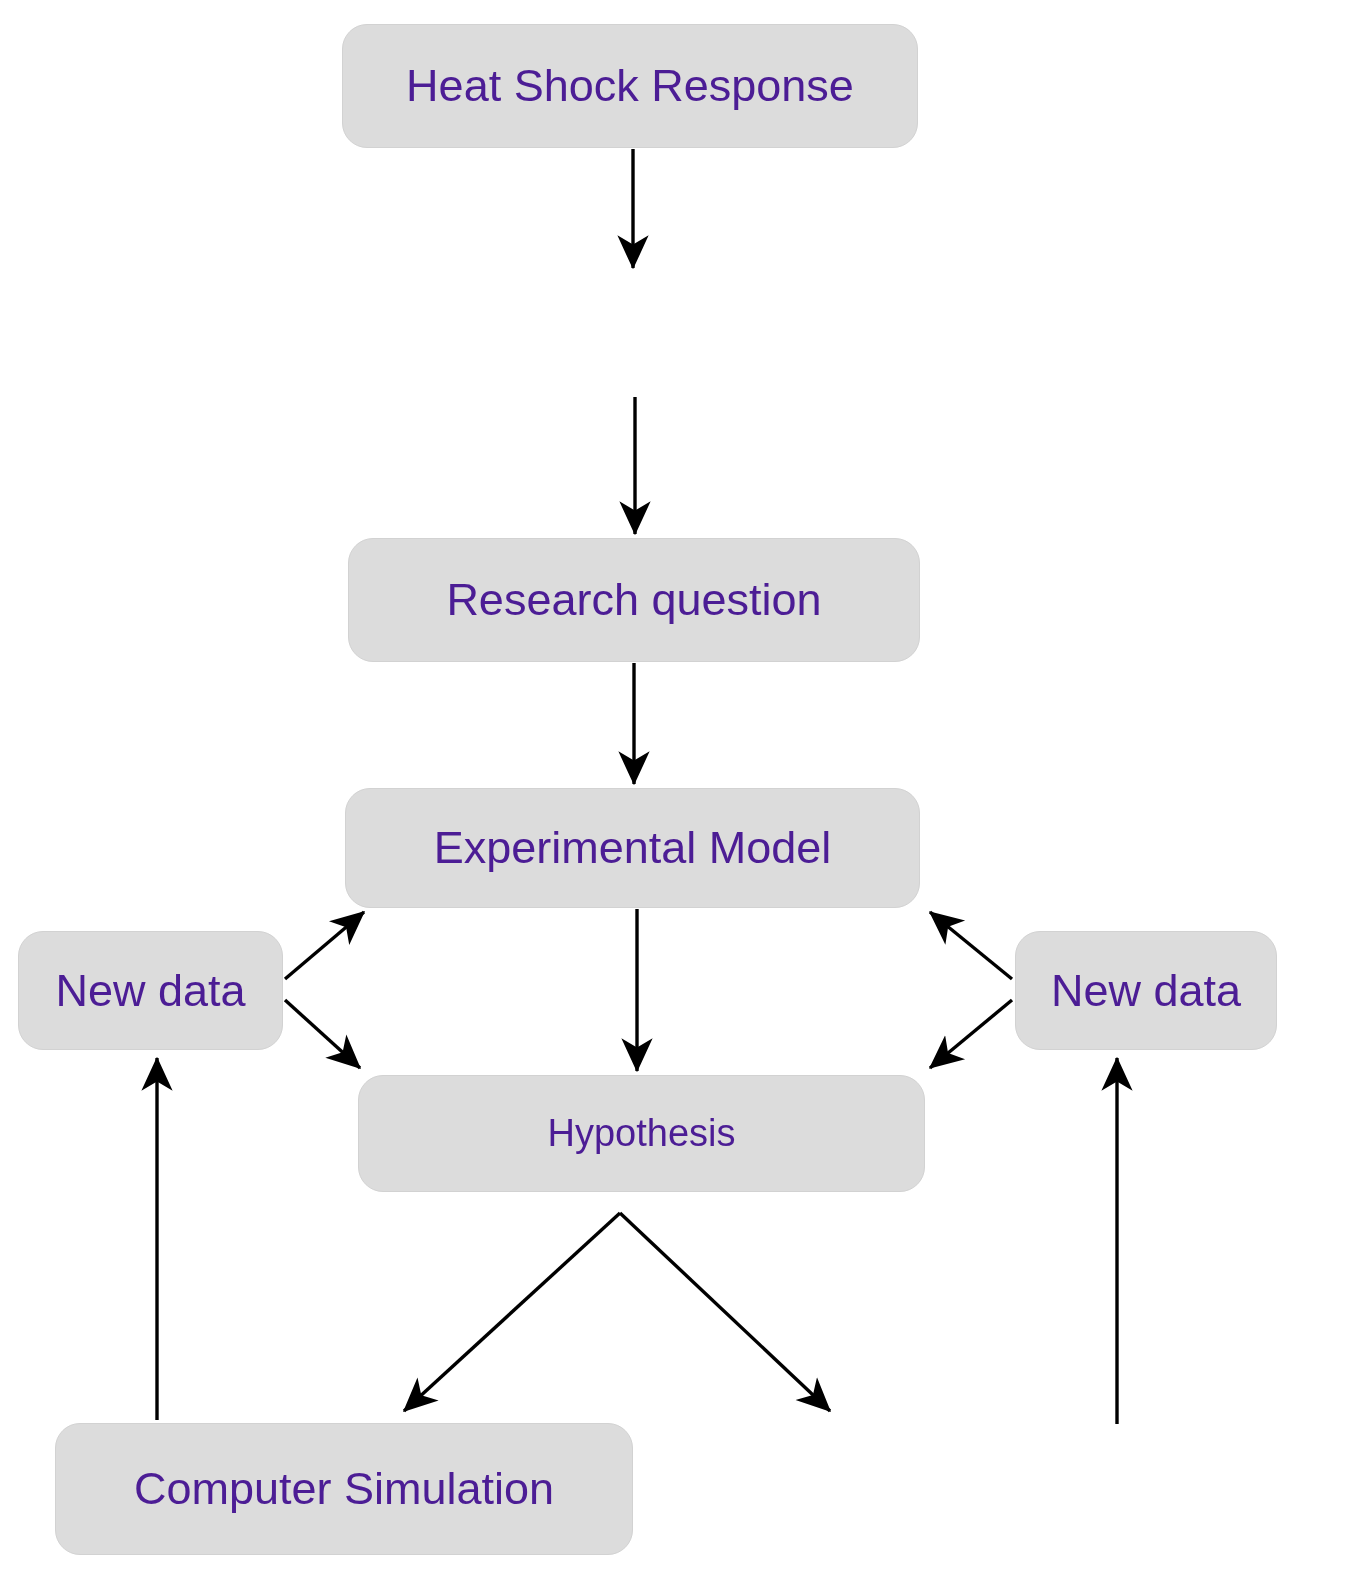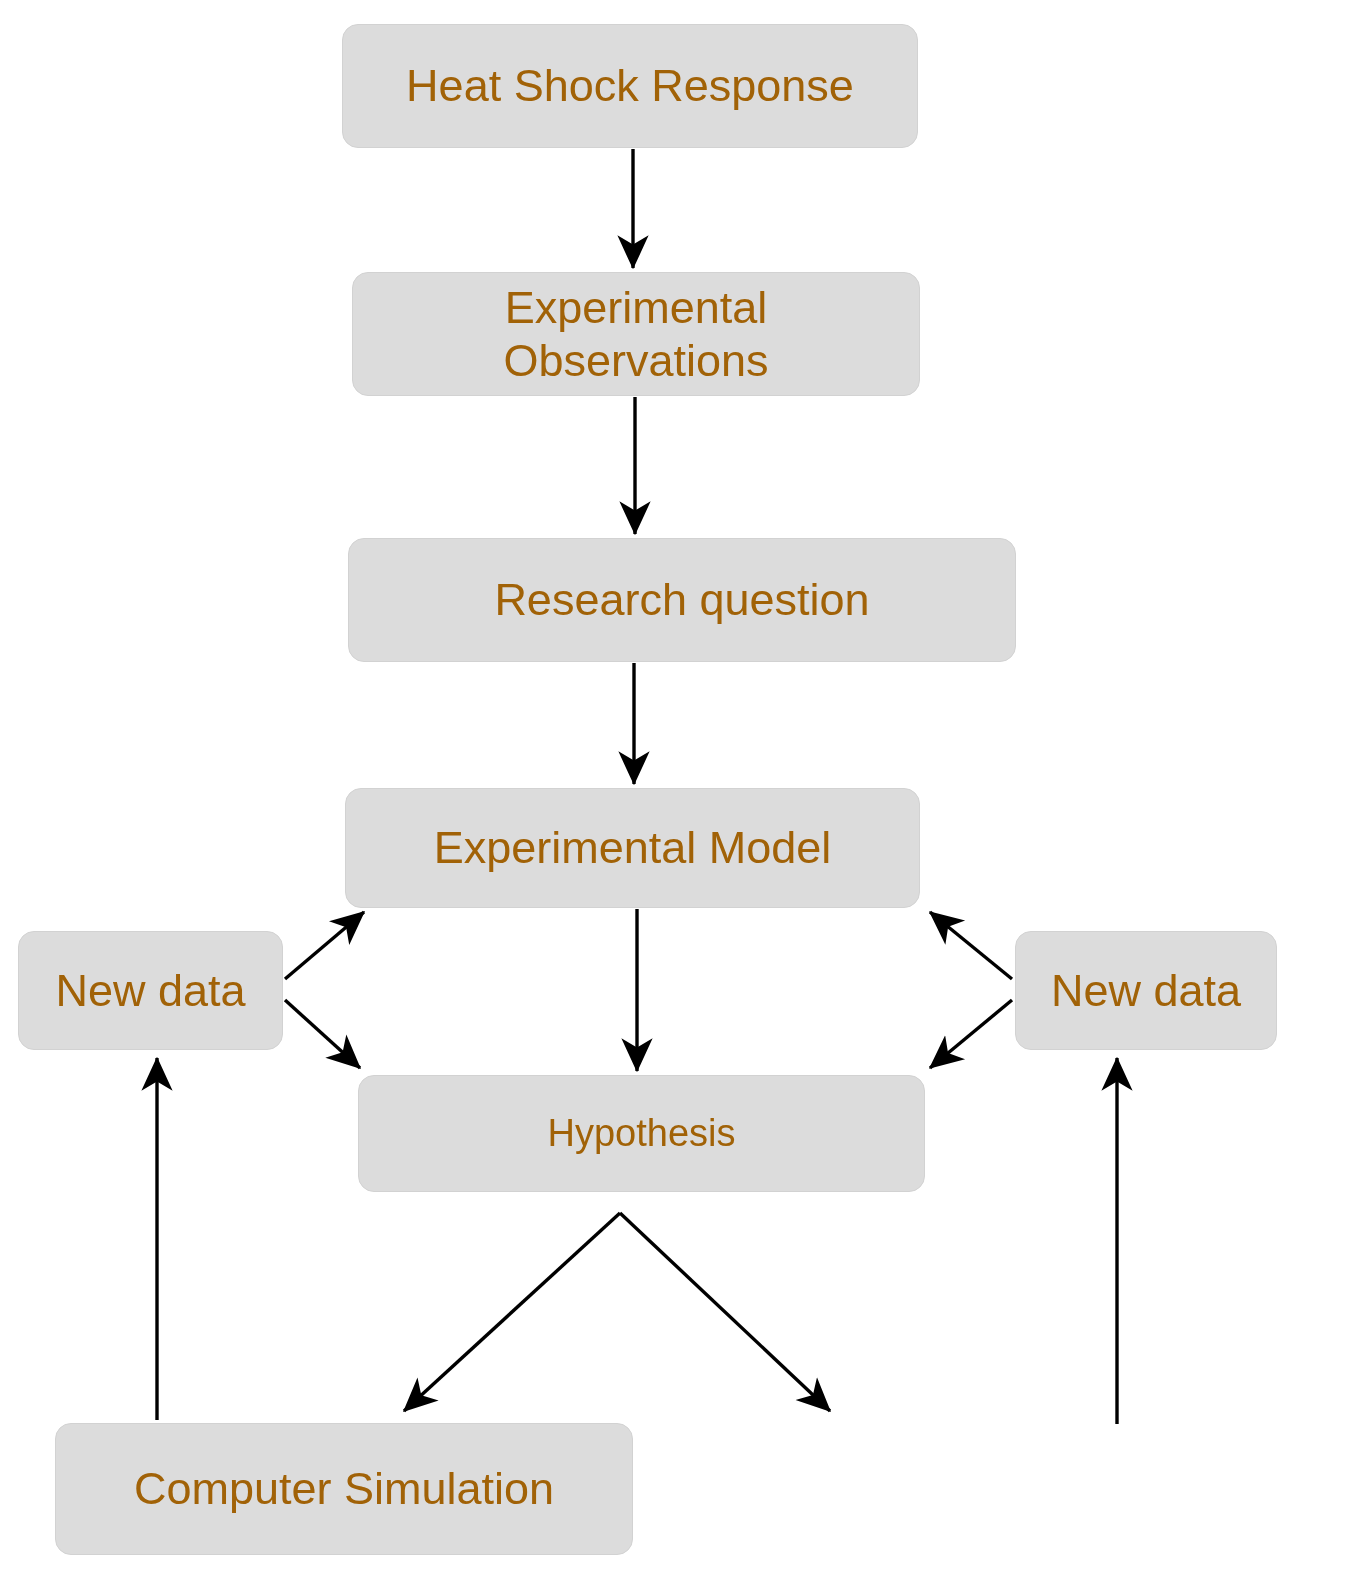--- a/index.html
+++ b/index.html
@@ -24,41 +24,41 @@
     top: 0;
     width: 1351px;
     height: 1582px;
     pointer-events: none;
   }
   .node {
     position: absolute;
     box-sizing: border-box;
     background: #dcdcdc;
     border: 1px solid #d2d2d2;
-    border-radius: 16px;
+    border-radius: 25px;
     display: flex;
     align-items: center;
     justify-content: center;
     text-align: center;
-    color: #a16207;
+    color: #4c1d95;
     font-family: "Liberation Sans", sans-serif;
     font-weight: 400;
     line-height: 1.18;
     z-index: 2;
   }
   .node .label {
     display: block;
     white-space: pre-line;
     padding: 0 10px;
   }
 
   
   #node-heat-shock-response { left: 342px;  top: 24px;   width: 576px; height: 124px; font-size: 45px; }
   #node-experimental-observations { left: 352px; top: 272px; width: 568px; height: 124px; font-size: 45px; }
-  #node-research-question { left: 348px;  top: 538px;  width: 668px; height: 124px; font-size: 45px; }
+  #node-research-question { left: 348px;  top: 538px;  width: 572px; height: 124px; font-size: 45px; }
   #node-mathematical-model { left: 345px; top: 788px;  width: 575px; height: 120px; font-size: 45px; }
   #node-new-data-left   { left: 18px;    top: 931px;  width: 265px; height: 119px; font-size: 45px; }
   #node-new-data-right  { left: 1015px;  top: 931px;  width: 262px; height: 119px; font-size: 45px; }
   #node-hypothesis      { left: 358px;   top: 1075px; width: 567px; height: 117px; font-size: 38px; }
   #node-computer-simulation { left: 15px; top: 1423px; width: 578px; height: 132px; font-size: 45px; margin-left: 40px; }
   #node-lab-experiments { left: 748px;   top: 1427px; width: 562px; height: 128px; font-size: 45px; }
 </style>
 </head>
 <body>
 
@@ -97,24 +97,20 @@
       <line x1="157" y1="1420" x2="157" y2="1058"></line>
 
       <line x1="1117" y1="1424" x2="1117" y2="1058"></line>
     </g>
   </svg>
 
   <div class="node" id="node-heat-shock-response">
     <span class="label">Heat Shock Response</span>
   </div>
 
-  <div class="node" id="node-experimental-observations">
-    <span class="label">Experimental
-Observations</span>
-  </div>
 
   <div class="node" id="node-research-question">
     <span class="label">Research question</span>
   </div>
 
   <div class="node" id="node-mathematical-model">
     <span class="label">Experimental Model</span>
   </div>
 
   <div class="node" id="node-new-data-left">

